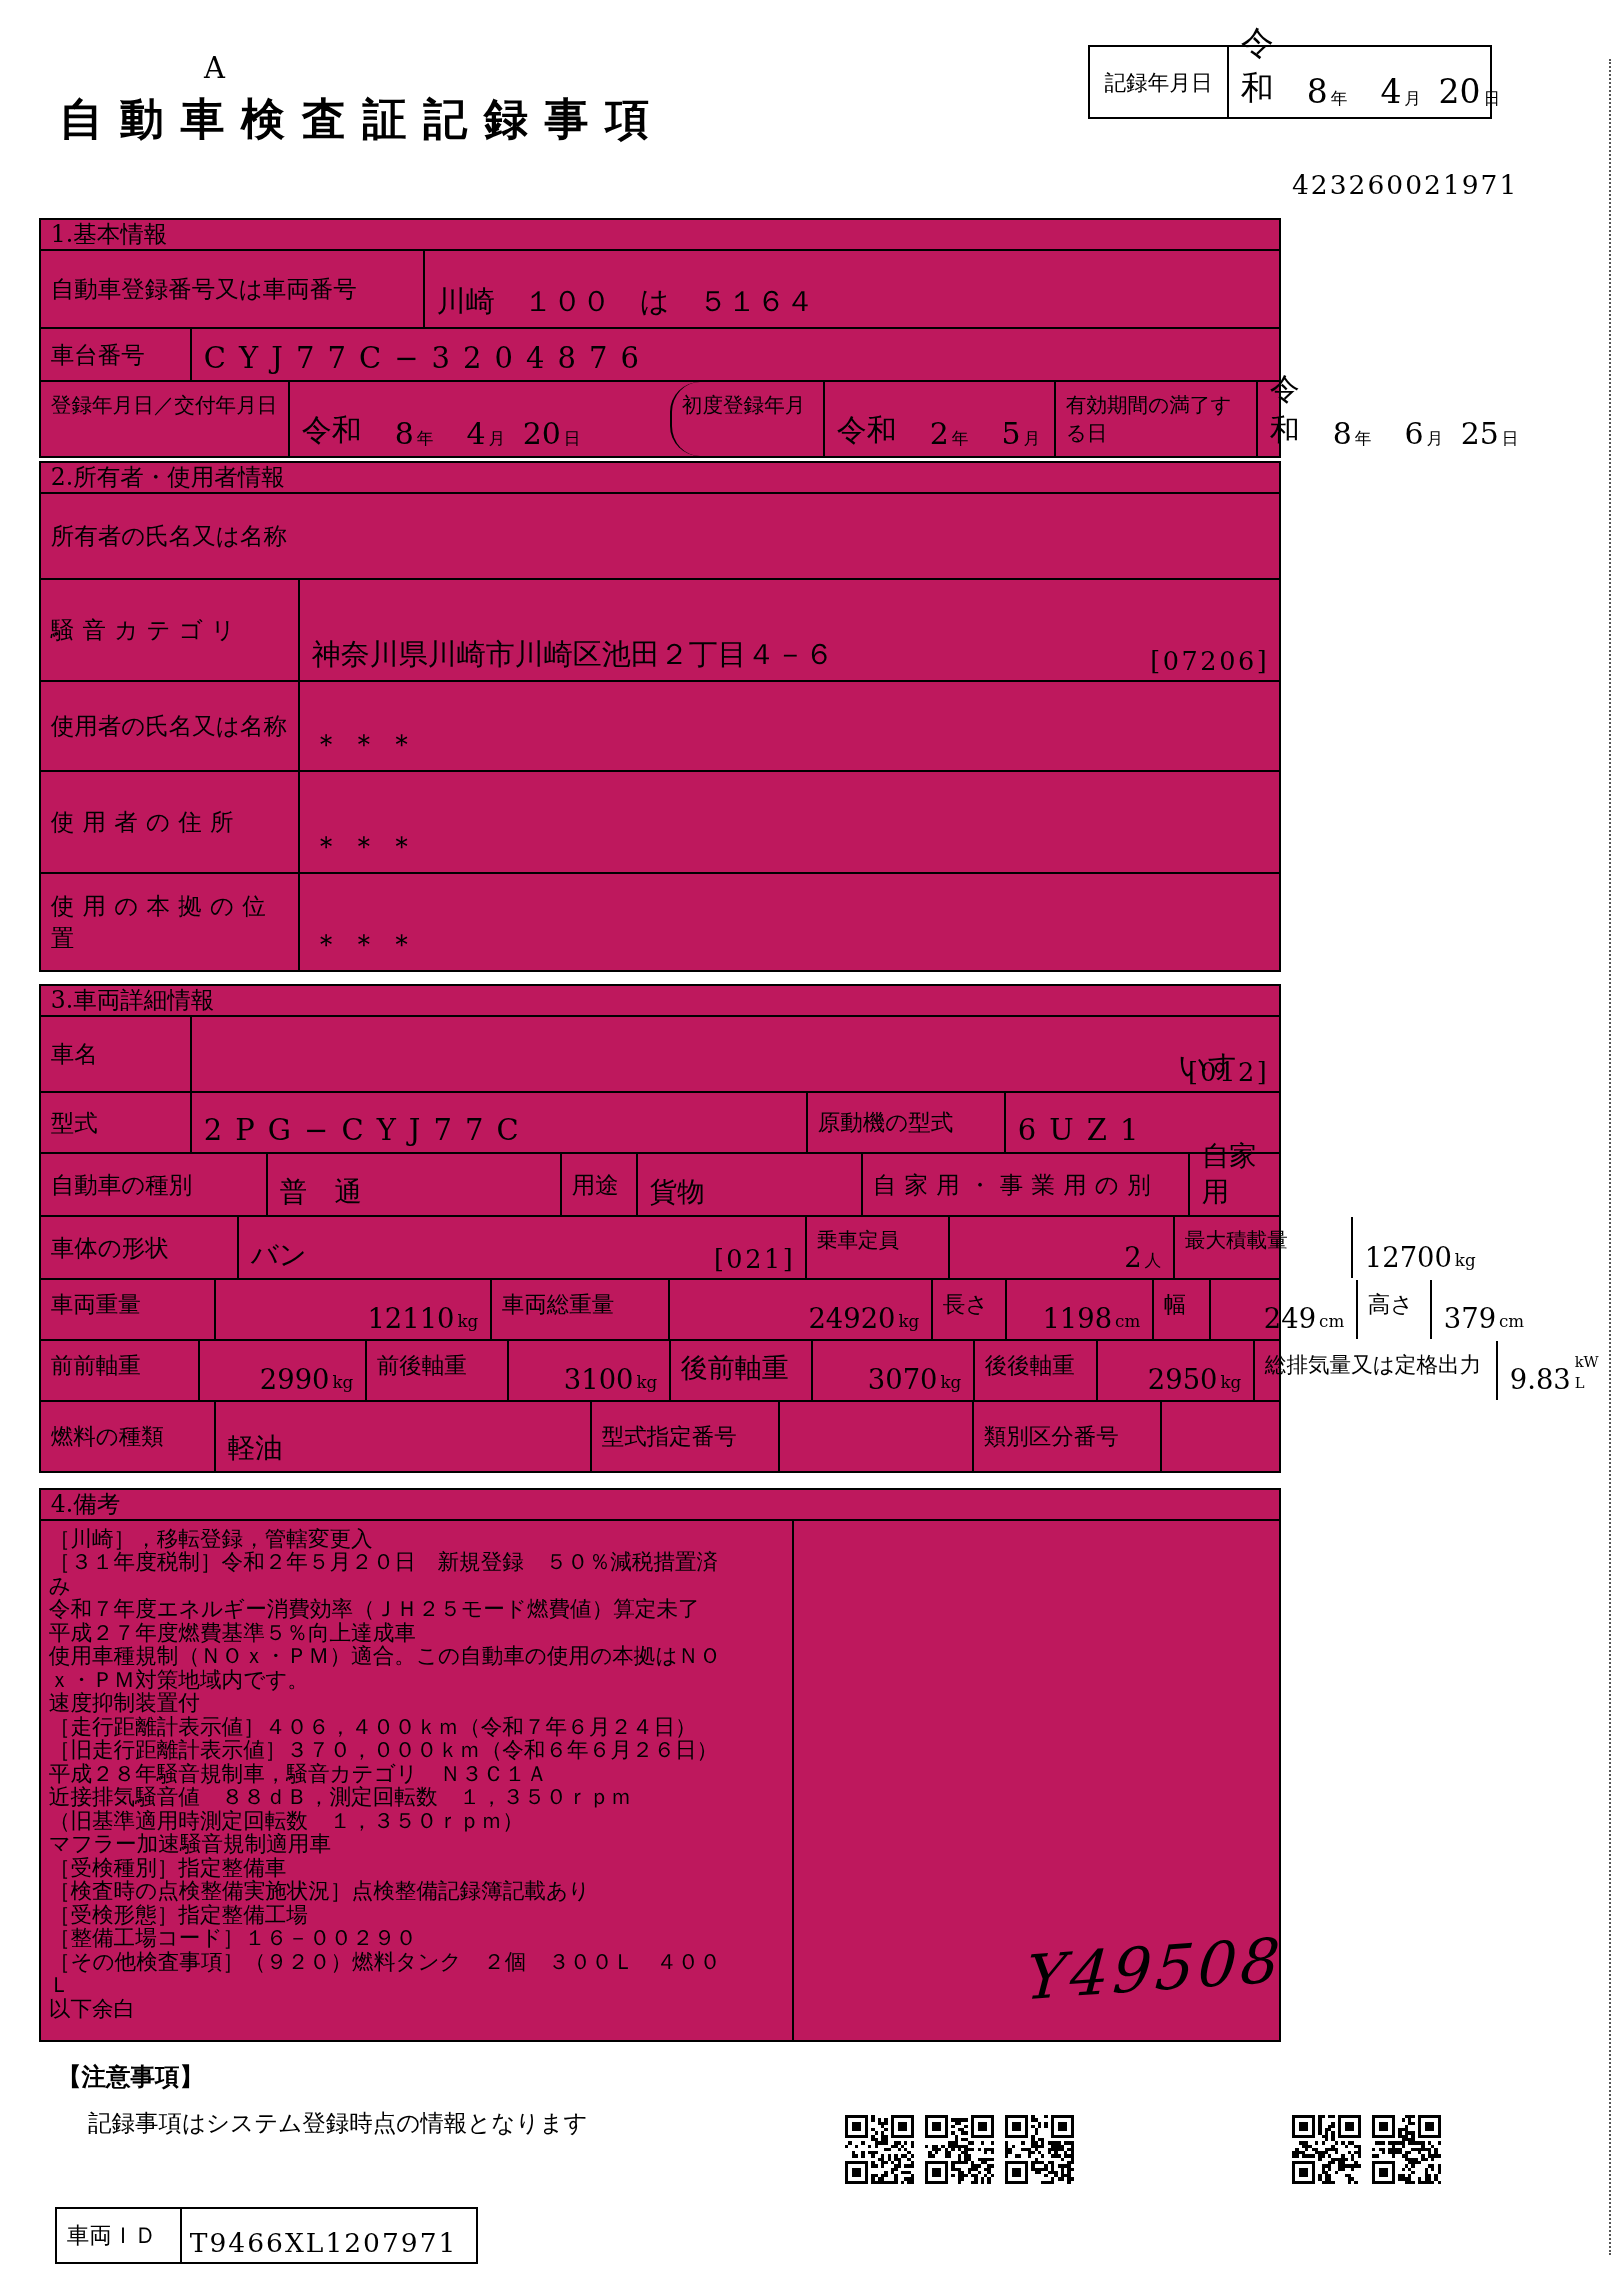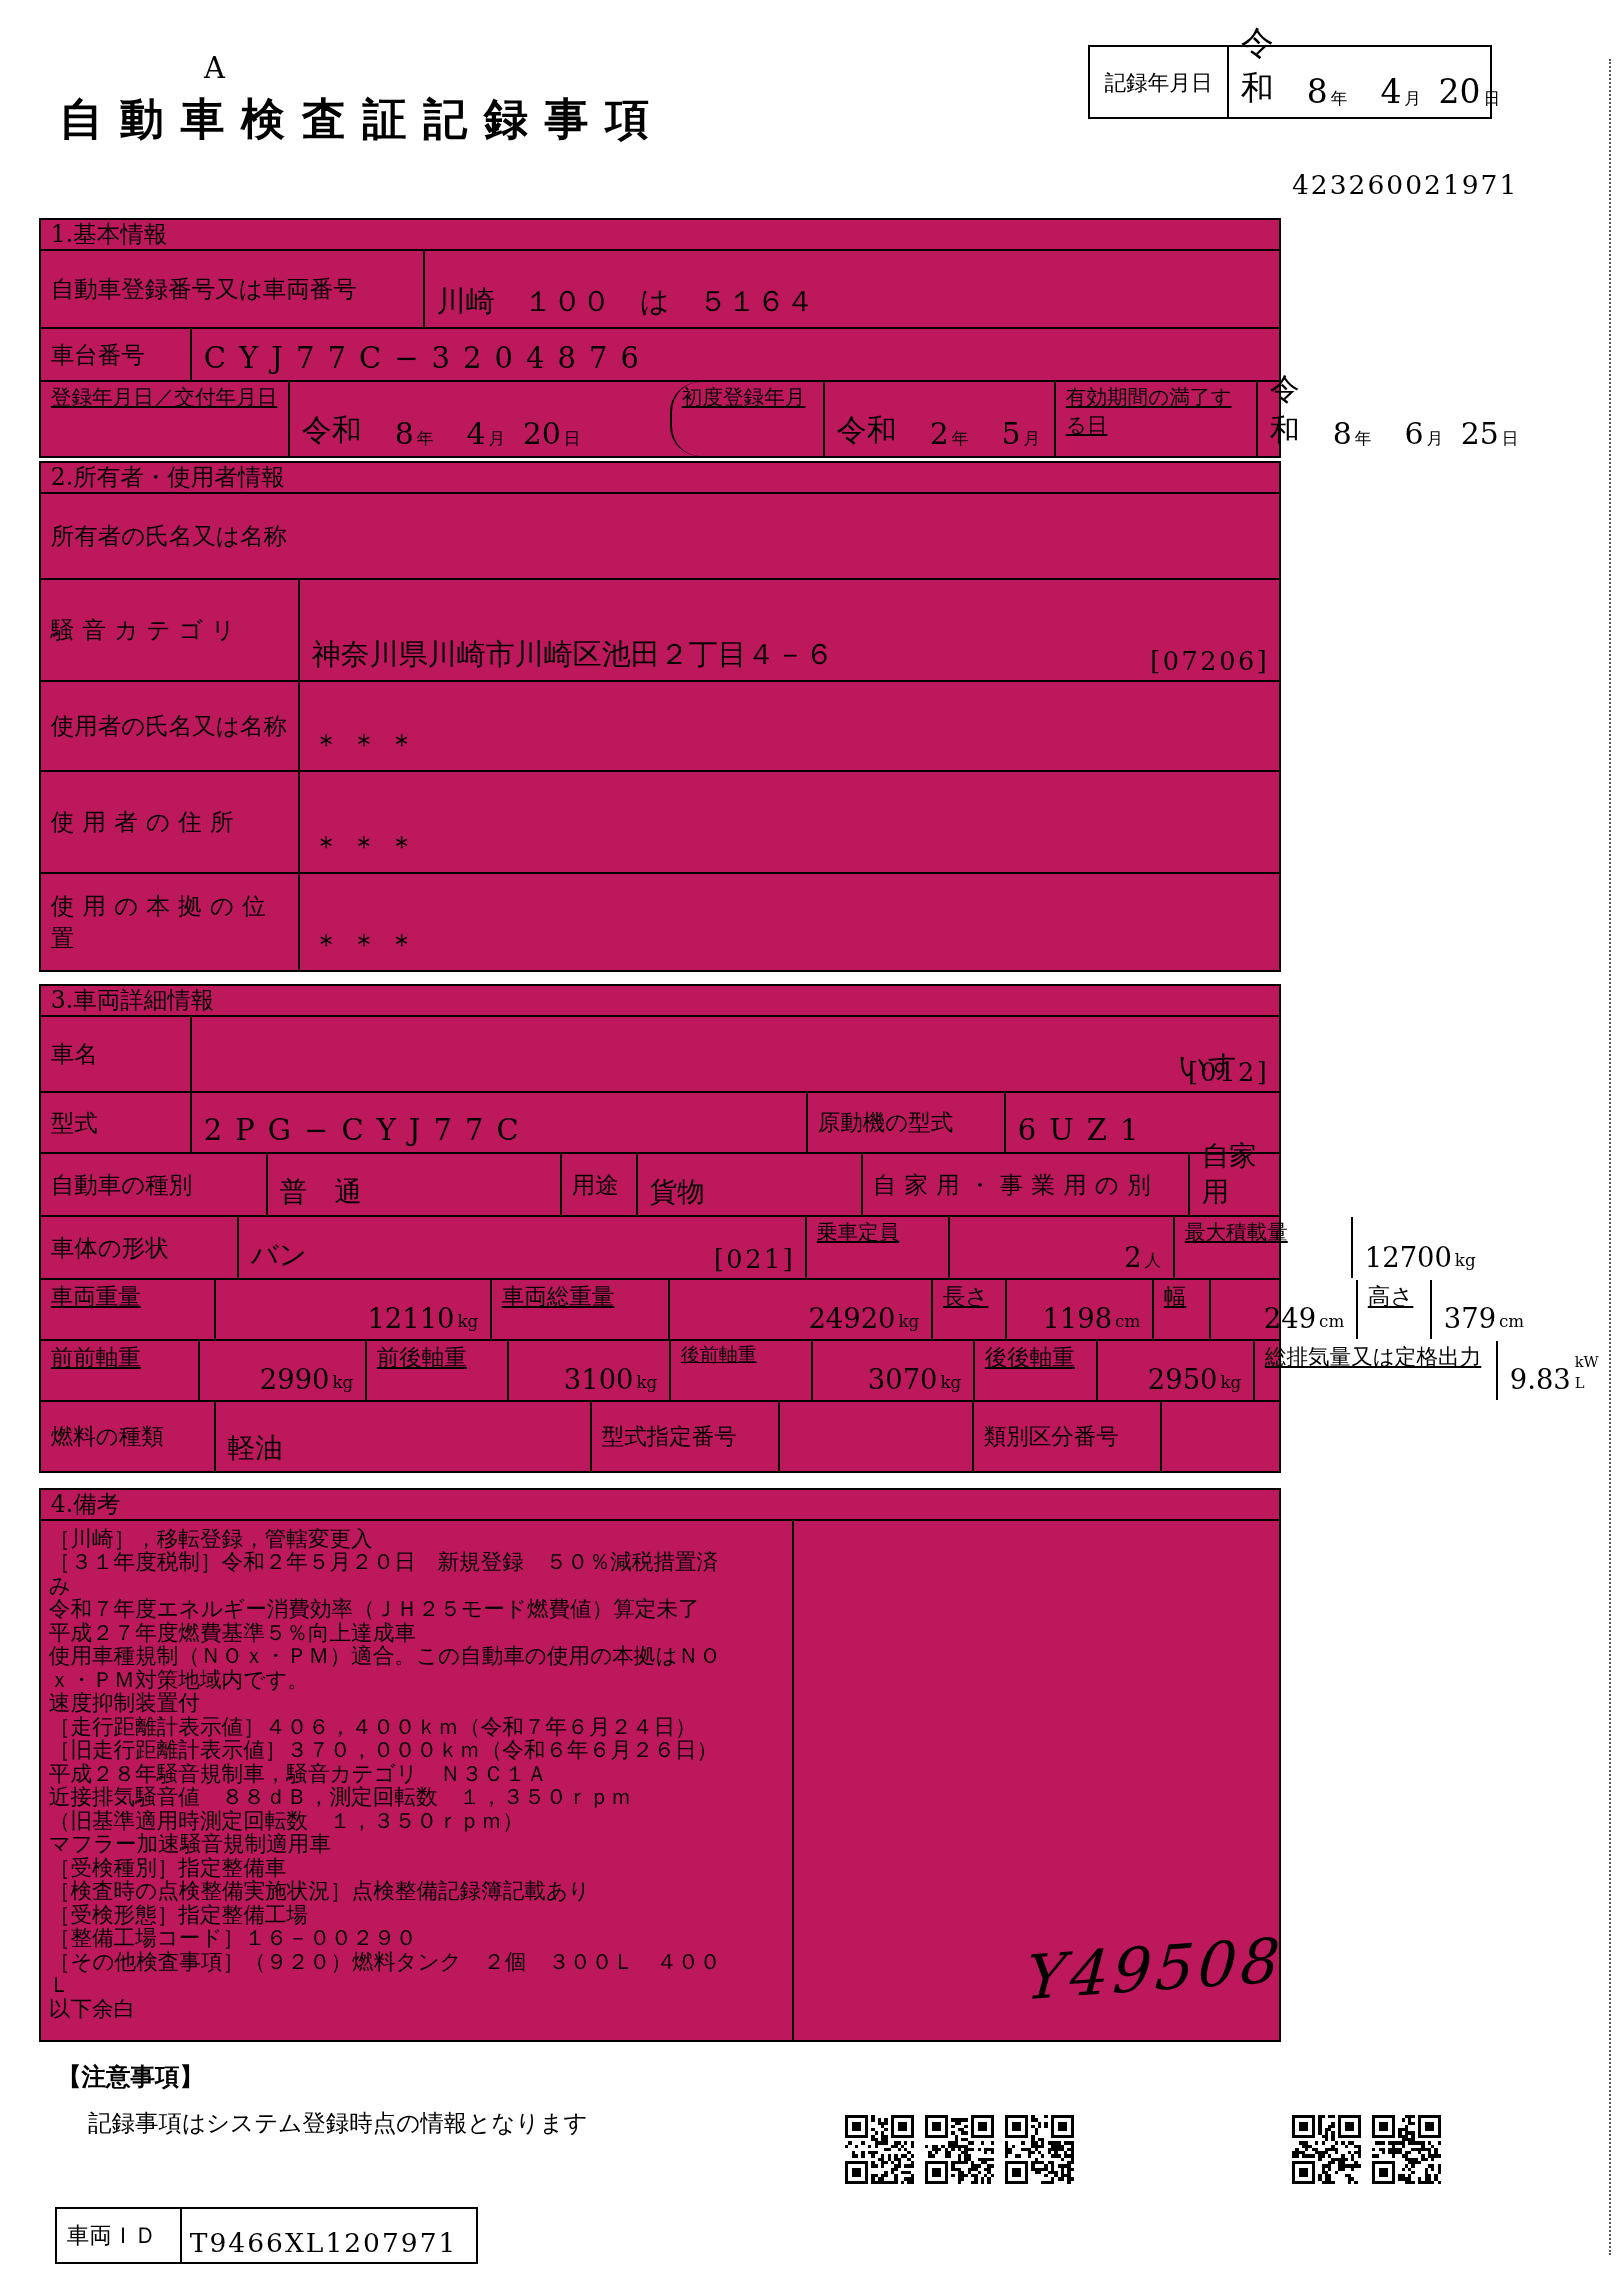--- a/index.html
+++ b/index.html
@@ -7,21 +7,21 @@
         font-family:"DejaVu Serif","Liberation Serif",serif;color:#000;overflow:hidden;}
   .abs{position:absolute;}
   .tbl{position:absolute;left:39px;width:1242px;border:2.9px solid #000;background:#be185d;box-sizing:border-box;}
   .sec-h{font-size:23.5px;padding:1px 9.8px 2px;box-sizing:border-box;display:flex;align-items:center;}
   .row{display:flex;border-top:2px solid #000;box-sizing:border-box;}
   .c{box-sizing:border-box;border-left:2px solid #000;display:flex;position:relative;flex:0 0 auto;}
   .c:first-child{border-left:none;}
   .flex1{flex:1 1 auto;}
   .lab{align-items:center;padding:3.9px 9.8px;font-size:23.5px;}
   .lab-sm{font-size:20.6px;}
-  .lab-top{align-items:flex-start;padding-top:1px;text-decoration:underline;}
+  .lab-top{align-items:flex-start;padding-top:9px;}
   .ls1{letter-spacing:.35em;}
   .v{align-items:flex-end;padding:2px 11.8px 4.9px;font-size:27.4px;}
   .v-r{justify-content:flex-end;}
   .mono{letter-spacing:.45em;font-size:29px;}
   .unit{font-size:16.7px;line-height:1;padding:0 0 4.9px 2.9px;align-self:flex-end;}
   .code{position:absolute;right:9.8px;bottom:3.9px;font-size:25.5px;letter-spacing:.1em;}
   .d-era{font-size:30px;}
   .d-num{font-size:30px;margin-left:33px;}
   .d-num-s{margin-left:17.6px;}
   .date-lg .d-era,.date-lg .d-num{font-size:33px;}
@@ -197,21 +197,21 @@
       <div class="c lab lab-top" style="width:157px;font-size:22.5px;">前前軸重</div>
       <div class="c v v-r" style="width:167px;">
         <span>2990</span>
           <span class="unit">kg</span>
       </div>
       <div class="c lab lab-top" style="width:142px;font-size:22.5px;">前後軸重</div>
       <div class="c v v-r" style="width:162px;">
         <span>3100</span>
           <span class="unit">kg</span>
       </div>
-      <div class="c lab lab-top" style="width:142px;font-size:19px;">後前軸重</div>
+      <div class="c lab lab-top" style="width:142px;font-size:27px;">後前軸重</div>
       <div class="c v v-r" style="width:162px;">
         <span>3070</span>
           <span class="unit">kg</span>
       </div>
       <div class="c lab lab-top" style="width:123px;font-size:22.5px;">後後軸重</div>
       <div class="c v v-r" style="width:157px;">
         <span>2950</span>
           <span class="unit">kg</span>
       </div>
       <div class="c lab lab-top" style="width:243px;font-size:21.6px;">総排気量又は定格出力</div>

